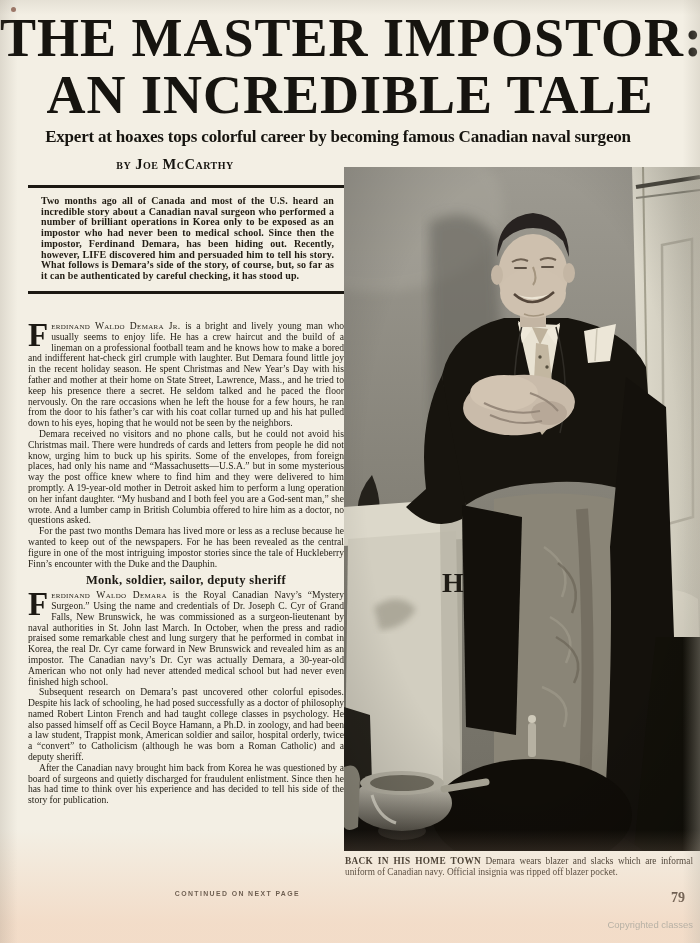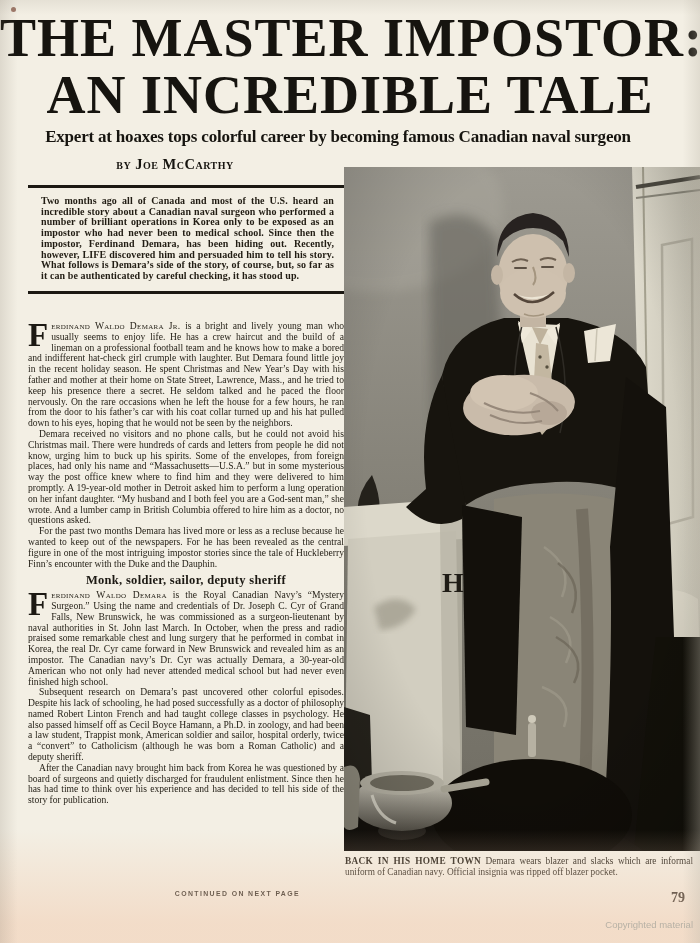--- a/index.html
+++ b/index.html
@@ -226,14 +226,14 @@
         <path d="M0,600 Q14,594 16,612 L14,660 Q4,666 0,660 Z" fill="#8f8b7d"></path>
       </g>
 
       <rect x="0" y="0" width="356" height="684" fill="url(#gVig)"></rect>
     </svg>
   </figure>
 
   <figcaption class="caption"><span class="lead">BACK IN HIS HOME TOWN</span><span> Demara wears blazer and slacks which are informal uniform of Canadian navy. Official insignia was ripped off blazer pocket.</span></figcaption>
 
   <div class="page-number">79</div>
-  <div class="watermark">Copyrighted material</div>
+  <div class="watermark">Copyrighted classes</div>
 </div>
 
 </body></html>

